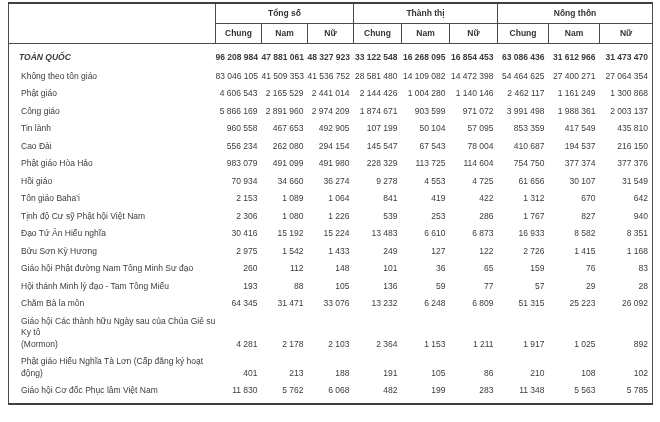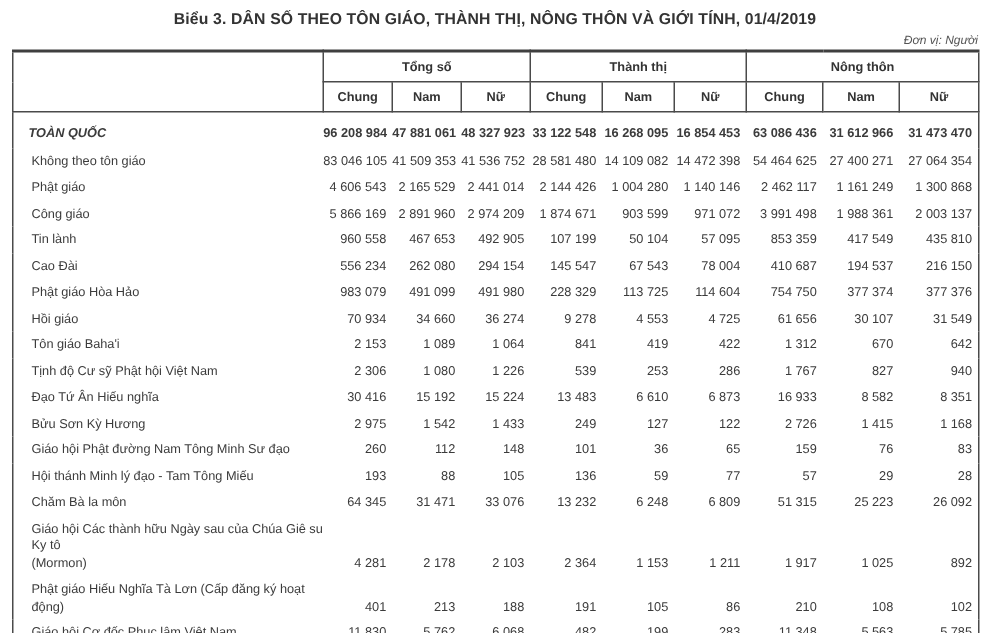--- a/index.html
+++ b/index.html
@@ -63,22 +63,20 @@
   }
   tbody tr.emph td{font-weight:bold;}
   tbody tr.emph td.row-label{padding-left:10px;font-style:italic;}
   tbody tr:first-child td{padding-top:8px;padding-bottom:4px;}
   tbody tr:last-child td{padding-bottom:6px;}
 </style>
 </head>
 <body>
 
 <div class="page">
-  <div class="title">Biểu 3. DÂN SỐ THEO TÔN GIÁO, THÀNH THỊ, NÔNG THÔN VÀ GIỚI TÍNH, 01/4/2019</div>
-  <div class="unit">Đơn vị: Người</div>
 
   <table>
     <colgroup>
       <col style="width:207px">
       <col style="width:46px">
         <col style="width:46px">
         <col style="width:46px">
       <col style="width:48px">
         <col style="width:48px">
         <col style="width:48px">

